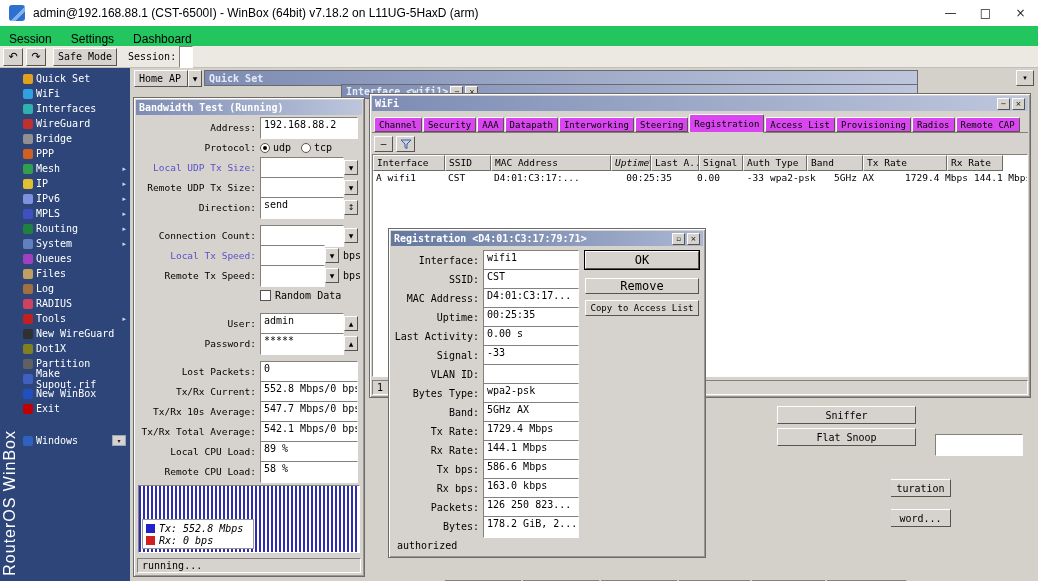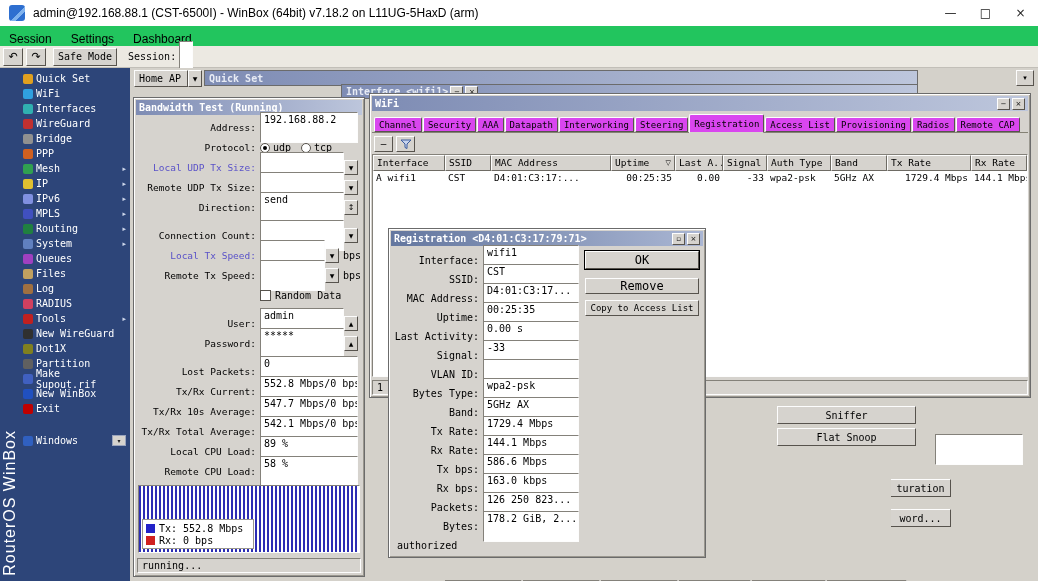--- a/index.html
+++ b/index.html
@@ -16,21 +16,21 @@
     background:linear-gradient(135deg,#2e6fd0 0 55%,#7fb2ee 55% 70%,#2e6fd0 70%); flex:none; }
   .title-text { white-space:nowrap; overflow:hidden; }
   .win-controls { margin-left:auto; display:flex; height:26px; }
   .win-ctl { width:35px; text-align:center; line-height:26px; font-size:12px; color:#222; }
   .menubar { left:0; top:26px; width:1038px; height:20px; background:#22c55e; display:flex;
     align-items:flex-end; font-family:"Liberation Sans",sans-serif; font-size:12px; }
   .menu-item { padding:0 10px 0 9px; }
   .toolbar { left:0; top:46px; width:1038px; height:22px; background:#ece9e2;
     border-bottom:1px solid #c2bfb8; display:flex; align-items:center; gap:3px; padding-left:3px; }
   .field { background:#fff; border:1px solid; border-color:#84817a #fdfdfd #fdfdfd #84817a;
-    height:31px; line-height:13px; padding:0 3px; white-space:nowrap; overflow:hidden; }
+    height:22px; line-height:13px; padding:0 3px; white-space:nowrap; overflow:hidden; }
   .dd { width:14px; height:15px; flex:none; display:flex; align-items:center; justify-content:center;
     font-size:6px; background:#d6d3ce; border:1px solid; border-color:#fdfdfd #57534d #57534d #fdfdfd; }
   .btn3 { background:#d6d3ce; border:1px solid; border-color:#fdfdfd #57534d #57534d #fdfdfd;
     display:flex; align-items:center; justify-content:center; }
   .tbtn { width:13px; height:12px; flex:none; background:#d6d3ce; border:1px solid;
     border-color:#fdfdfd #57534d #57534d #fdfdfd; color:#000; font-size:7px; font-weight:normal;
     display:flex; align-items:center; justify-content:center; }
 
   
   .brand { left:0; top:68px; width:20px; height:513px; background:#2d4579; }
@@ -68,21 +68,21 @@
   .gap8 { height:8px; }
   .radio { width:10px; height:10px; border-radius:50%; background:#fff; border:1px solid #57534d;
     display:inline-flex; align-items:center; justify-content:center; margin-right:3px; flex:none; }
   .radio.sel::after { content:""; width:4px; height:4px; border-radius:50%; background:#000; }
   .rlbl { margin-right:10px; }
   .cb { width:11px; height:11px; background:#fff; border:1px solid #57534d; margin-right:4px; flex:none; }
   .bt-graph { margin:6px 1px 0 1px; height:68px; position:relative;
     border:1px solid; border-color:#84817a #fdfdfd #fdfdfd #84817a;
     background:repeating-linear-gradient(90deg,#2d2db4 0 2px,#ffffff 2px 4px); }
   .legend { position:absolute; left:3px; bottom:3px; width:112px; background:#fff;
-    border:1px solid #9a978f; padding:2px 3px; }
+    border:1px solid #9a978f; padding:2px 3px;font-style:italic; }
   .lrow { display:flex; align-items:center; gap:4px; height:12px; }
   .sw { width:9px; height:9px; flex:none; }
   .lv { margin-left:2px; }
   .bt-status { position:absolute; left:3px; right:3px; bottom:3px; height:15px; line-height:13px;
     padding:0 4px; background:#d6d3ce; border:1px solid; border-color:#84817a #fdfdfd #fdfdfd #84817a; }
 
   
   .tabs { display:flex; align-items:flex-end; height:20px; margin-top:2px; padding:0 2px;
     border-bottom:1px solid #848174; }
   .tab { height:15px; line-height:14px; padding:0 4px; margin-right:1px; font-size:9px;
@@ -314,21 +314,21 @@
       <div class="thead">
         <span class="th" style="width:72px;">
             <span>Interface</span>
           </span>
         <span class="th" style="width:46px;">
             <span>SSID</span>
           </span>
         <span class="th" style="width:120px;">
             <span>MAC Address</span>
           </span>
-        <span class="th" style="width:64px;">
+        <span class="th" style="width:40px;font-style:italic;">
             <span>Uptime</span>
             <span class="glyph" style="font-size:7px;">▽</span>
           </span>
         <span class="th" style="width:48px;">
             <span>Last A...</span>
           </span>
         <span class="th" style="width:44px;">
             <span>Signal</span>
           </span>
         <span class="th" style="width:64px;">

